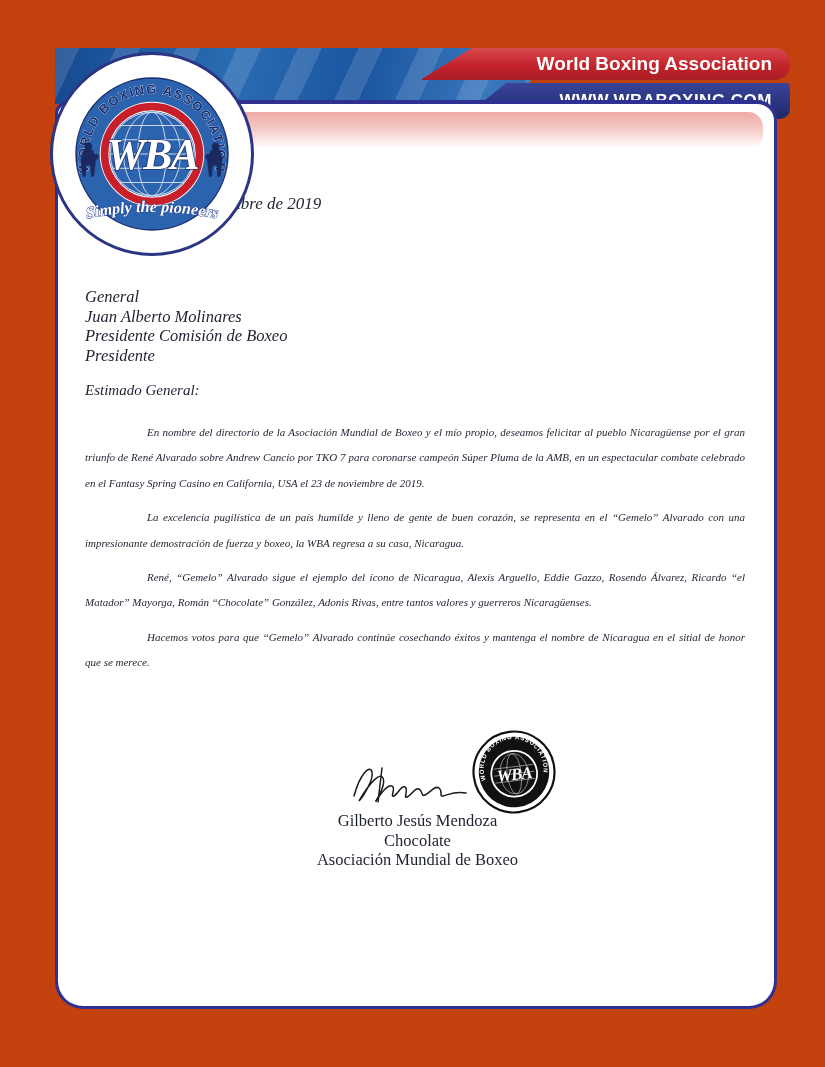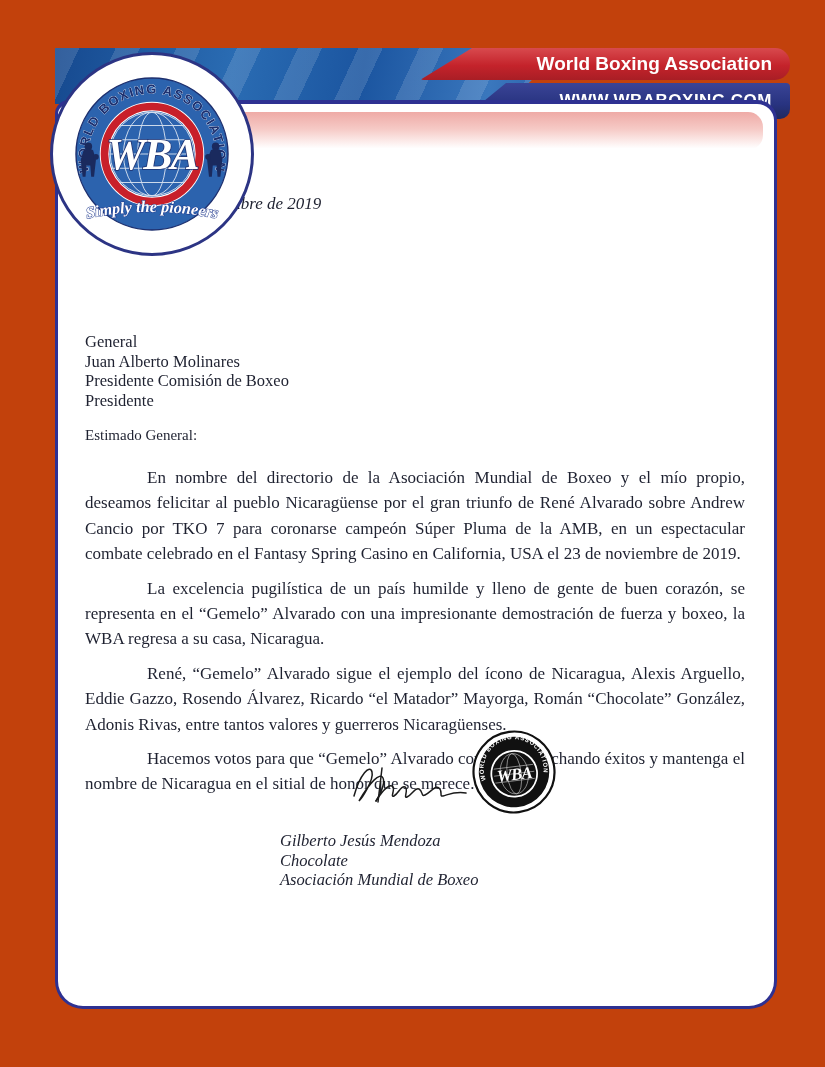--- a/index.html
+++ b/index.html
@@ -51,34 +51,34 @@
   .logo-circle{
     position:absolute;left:50px;top:52px;width:198px;height:198px;
     background:#ffffff;border:3px solid #2c3484;border-radius:50%;
     display:flex;align-items:center;justify-content:center;z-index:5;
   }
   
   .date-line{
     position:absolute;left:85px;top:194px;width:660px;
     text-align:left;font-style:italic;font-size:17px;
   }
-  .letter-body{position:absolute;left:85px;top:287px;width:660px;margin-top:45px;}
+  .letter-body{position:absolute;left:85px;top:287px;width:660px;font-style:italic;}
   .recipient div{font-size:16.5px;line-height:19.5px;}
   .salutation{margin-top:17px;font-size:15px;}
   .paragraphs p{
-    margin:9px 0 0 0;font-size:17px;line-height:25.4px;
+    margin:9px 0 0 0;font-size:11px;line-height:25.4px;
     text-align:justify;text-indent:62px;
   }
   .paragraphs p:first-child{margin-top:21px;}
   
   .sig-squiggle{position:absolute;left:348px;top:758px;width:125px;height:48px;}
   .stamp{position:absolute;left:470px;top:728px;width:88px;height:88px;transform:rotate(-7deg);}
   .sig-text{
-    position:absolute;left:280px;top:811px;width:275px;text-align:left;
-    font-style:italic;font-size:16.5px;line-height:19.5px;margin-top:20px;
+    position:absolute;left:280px;top:811px;width:275px;text-align:center;
+    font-size:16.5px;line-height:19.5px;
   }
 </style>
 </head>
 <body>
 
 <div class="page">
 
   <div class="photo-band"></div>
   <div class="red-banner">
     <span>World Boxing Association</span>

